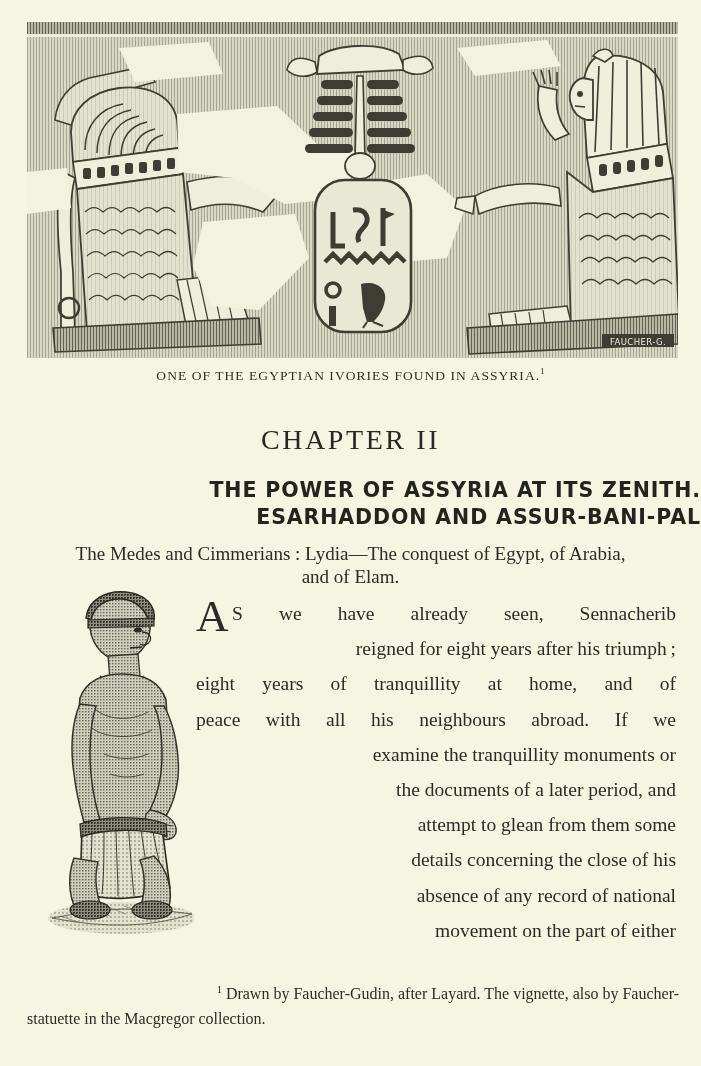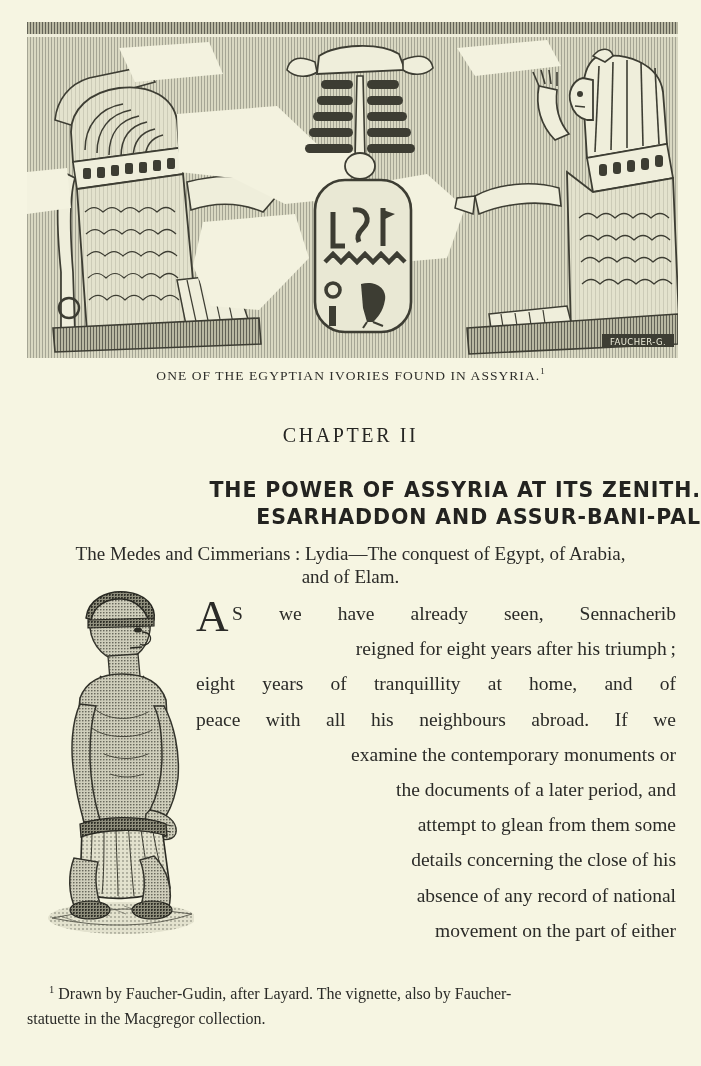--- a/index.html
+++ b/index.html
@@ -47,21 +47,21 @@
   }
   .plate-caption sup { font-size: 9px; letter-spacing: 0; }
 
   
   .chapter-number {
     position: absolute;
     left: 0; right: 0;
     top: 424px;
     text-align: center;
     font-family: "Liberation Serif", "DejaVu Serif", serif;
-    font-size: 20px;
+    font-size: 28px;
     letter-spacing: 2.6px;
     color: #262623;
   }
   .chapter-title {
     position: absolute;
     left: 0; right: 0;
     top: 477px;
     text-align: right;
     font-family: "DejaVu Sans", "Liberation Sans", sans-serif;
     font-size: 20.5px;
@@ -137,21 +137,21 @@
     font-size: 16px;
     line-height: 24.5px;
     color: #2b2b28;
     text-align: justify;
   }
   .footnote .fn-indent { display: inline-block; width: 22px; }
   .footnote sup { font-size: 10.5px; }
   .footnote .fl { display: block; white-space: nowrap; }
   .footnote .fl.justify {
     display: flex;
-    justify-content: flex-start;
+    justify-content: flex-end;
   }
   .footnote .fl.last { display: block; }
 </style>
 </head>
 <body>
 
 <div class="page">
 
   <div class="plate">
     <svg viewBox="0 0 651 336" preserveAspectRatio="none">
@@ -467,21 +467,21 @@
         <div class="line">
           <span>peace</span>
           <span>with</span>
           <span>all</span>
           <span>his</span>
           <span>neighbours</span>
           <span>abroad.</span>
           <span>If</span>
           <span>we</span>
         </div>
-        <div class="line ragged">examine the contemporary monuments or</div>
+        <div class="line ragged">examine the tranquillity monuments or</div>
         <div class="line ragged">the documents of a later period, and</div>
         <div class="line ragged">attempt to glean from them some</div>
         <div class="line ragged">details concerning the close of his</div>
         <div class="line ragged">absence of any record of national</div>
         <div class="line ragged">movement on the part of either</div>
       </div>
   </div>
 
   <div class="footnote">
     <span class="fl justify">

